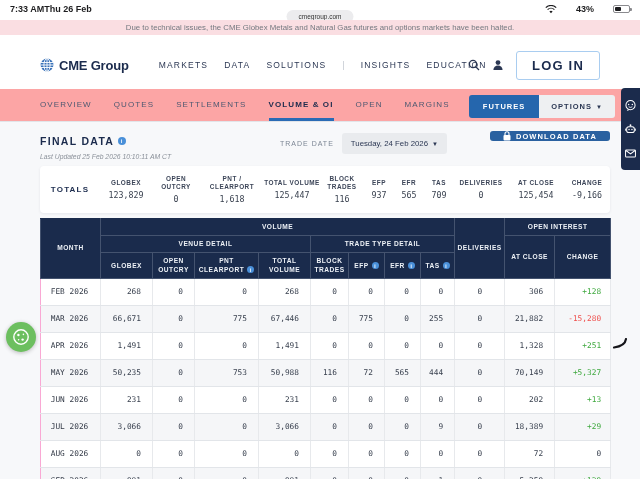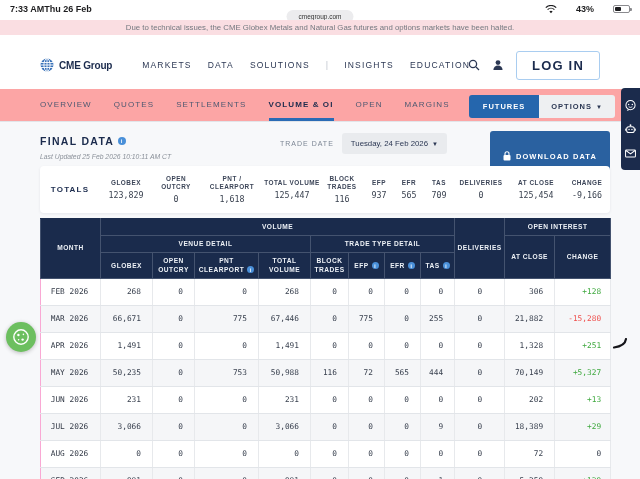--- a/index.html
+++ b/index.html
@@ -16,21 +16,21 @@
   .sb-right { position:absolute; right:10px; top:4px; display:flex; align-items:center; gap:19px; font-size:9px; font-weight:bold; color:#1d1d1f; }
   .battery { width:17px; height:8px; border:1px solid #8a8a8e; border-radius:2px; position:relative; }
   .battery::after { content:""; position:absolute; right:-3px; top:2px; width:2px; height:3px; background:#8a8a8e; border-radius:0 1px 1px 0; }
   .battery-fill { position:absolute; left:1px; top:1px; bottom:1px; width:43%; background:#1d1d1f; border-radius:1px; }
   .url-pill { position:absolute; left:50%; transform:translateX(-50%); top:10px; background:#ececee; border-radius:8px; padding:3px 12px; font-size:6.5px; color:#333; }
   
   .alert-banner { position:absolute; top:20px; left:0; right:0; height:15px; background:#fadee2; display:flex; align-items:center; justify-content:center; font-size:7.8px; color:#73787f; }
   
   .site-header { position:absolute; top:41px; left:0; right:0; height:48px; background:#fff; display:flex; align-items:center; }
   .logo { display:flex; align-items:center; gap:5px; margin-left:40px; }
-  .logo-text { font-size:10px; font-weight:bold; color:#1b2b4d; letter-spacing:-0.2px; }
+  .logo-text { font-size:13px; font-weight:bold; color:#1b2b4d; letter-spacing:-0.2px; }
   .main-nav { display:flex; align-items:center; gap:16px; margin-left:30px; }
   .nav-item { font-size:8.5px; letter-spacing:1.2px; color:#2b3753; cursor:pointer; }
   .nav-item.bold { font-weight:normal; }
   .nav-sep { color:#c3c8d0; font-size:9px; }
   .header-right { position:absolute; right:40px; display:flex; align-items:center; gap:12px; }
   .login-btn { border:1px solid #a9cdf0; border-radius:3px; padding:6px 15px; font-size:13px; font-weight:bold; letter-spacing:1.2px; color:#1b2b4d; background:#fff; cursor:pointer; }
   
   .subnav { position:absolute; top:89px; left:0; right:0; height:33px; background:#fca5a5; border-bottom:1px solid #e2e5e9; display:flex; align-items:stretch; }
   .tabs { display:flex; margin-left:40px; gap:22px; }
   .tab { display:flex; align-items:center; font-size:8px; letter-spacing:1.1px; color:#4c5870; border-bottom:3px solid transparent; padding-top:2px; cursor:pointer; }
@@ -40,21 +40,21 @@
   .seg-options { background:#eef0f2; color:#2b3753; font-size:7.5px; font-weight:bold; letter-spacing:1px; padding:7px 12px; border-radius:0 3px 3px 0; cursor:pointer; }
   
   .content { position:absolute; top:122px; left:0; right:0; bottom:0; background:#f7f8fa; }
   .page-head { position:absolute; top:9px; left:40px; right:30px; height:26px; }
   .page-title { font-size:10.5px; font-weight:bold; letter-spacing:1.3px; color:#1b2b4d; display:inline-flex; align-items:center; gap:4px; }
   .last-updated { font-size:6.8px; font-style:italic; color:#8a9099; margin-top:4px; }
   .trade-date-wrap { position:absolute; left:240px; top:2px; display:flex; align-items:center; gap:8px; }
   .trade-date-label { font-size:7px; letter-spacing:1px; color:#7c8694; }
   .trade-date-select { background:#e9ebee; border-radius:3px; padding:6px 9px; font-size:7.8px; color:#2b3753; cursor:pointer; }
   .caret { font-size:6px; color:#2b3753; margin-left:4px; }
-  .download-btn { position:absolute; right:0; top:0; background:#2a61a0; border-radius:3px; color:#fff; font-size:7.5px; font-weight:bold; letter-spacing:1.1px; padding:20px 13px; display:flex; align-items:center; gap:5px; cursor:pointer; }
+  .download-btn { position:absolute; right:0; top:0; background:#2a61a0; border-radius:3px; color:#fff; font-size:7.5px; font-weight:bold; letter-spacing:1.1px; padding:0 13px; display:flex; align-items:center; gap:5px; cursor:pointer; }
   .info-icon { display:inline-flex; align-items:center; justify-content:center; width:8px; height:8px; border-radius:50%; background:#4a90d9; color:#fff; font-size:5.5px; font-weight:bold; font-style:normal; cursor:pointer; flex:none; }
   
   .totals-card { position:absolute; top:44px; left:40px; width:570px; height:47px; background:#fff; border-radius:4px; box-shadow:0 1px 3px rgba(20,30,60,0.08); display:flex; align-items:center; }
   .totals-label { width:60px; text-align:center; font-size:8px; font-weight:bold; letter-spacing:1.2px; color:#1b2b4d; }
   .totals-cells { display:flex; flex:1; height:100%; align-items:center; }
   .tcell { display:flex; flex-direction:column; align-items:center; justify-content:center; gap:3px; }
   .tcell .th { font-size:6.4px; font-weight:bold; letter-spacing:0.5px; color:#3c4558; text-align:center; line-height:1.25; }
   .tcell .tv { font-size:8.3px; font-family:"DejaVu Sans Mono", monospace; color:#3a4250; }
   .tcell:nth-child(1){width:52px} .tcell:nth-child(2){width:48px} .tcell:nth-child(3){width:64px}
   .tcell:nth-child(4){width:56px} .tcell:nth-child(5){width:44px} .tcell:nth-child(6){width:30px}

